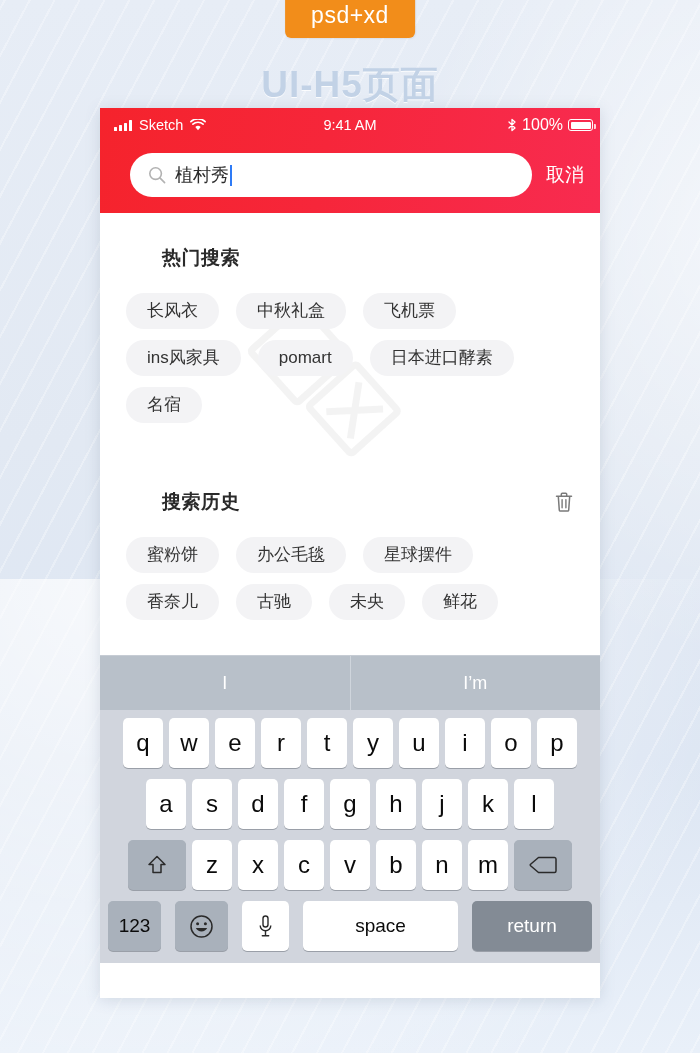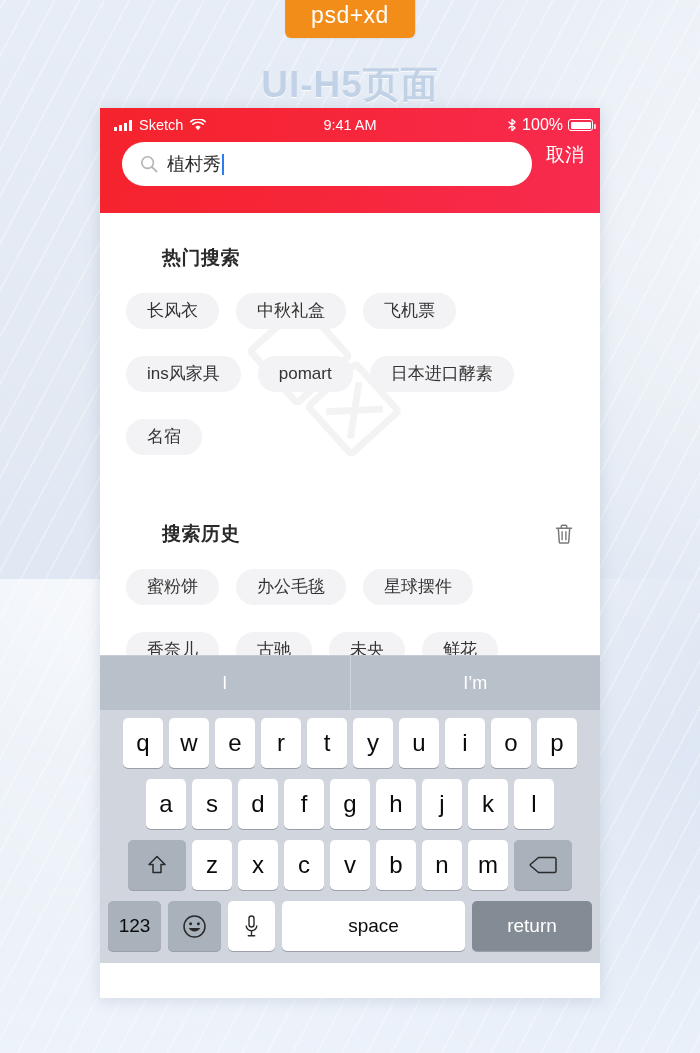--- a/index.html
+++ b/index.html
@@ -175,21 +175,22 @@
     display: block;
     height: 100%;
     width: 100%;
     background: #fff;
     border-radius: 1px;
   }
 
   
   .search-row {
     display: flex;
-    padding: 0 16px 0 22px;
+    align-items: center;
+    padding: 0 16px 0 30px;
     height: 66px;
   }
   .search-box {
     flex: 1;
     height: 44px;
     background: #ffffff;
     border-radius: 22px;
     display: flex;
     align-items: center;
     padding: 0 18px;
@@ -247,21 +248,21 @@
   .section-title {
     font-size: 19px;
     font-weight: bold;
     color: #2a2a2a;
     letter-spacing: .5px;
   }
   .trash-ico { width: 20px; height: 22px; display: block; }
   .tags {
     display: flex;
     flex-wrap: wrap;
-    gap: 27px 17px;
+    gap: 11px 17px;
     margin-top: 20px;
     position: relative;
     align-items: flex-end;
   }
   .tag {
     background: #f3f3f5;
     border-radius: 18px;
     font-size: 17px;
     color: #333333;
     padding: 9px 21px 10px;
@@ -330,21 +331,21 @@
   }
   .key.mic {
     width: 47px;
   }
   .key.return {
     background: #838b95;
     color: #ffffff;
     width: 120px;
     font-size: 19px;
   }
-  .kb-row.r4 { gap: 7px; padding: 0 4px; margin-bottom: 6px; align-items: flex-end; }
+  .kb-row.r4 { gap: 14px; padding: 0 4px; margin-bottom: 6px; align-items: flex-end; }
   .shift-ico { width: 22px; height: 22px; display: block; }
   .del-ico { width: 28px; height: 20px; display: block; }
   .emoji-ico { width: 25px; height: 25px; display: block; }
   .mic-ico { width: 15px; height: 25px; display: block; }
 </style>
 </head>
 <body>
 
 <div id="page-bg">
   <div class="streaks"></div>

